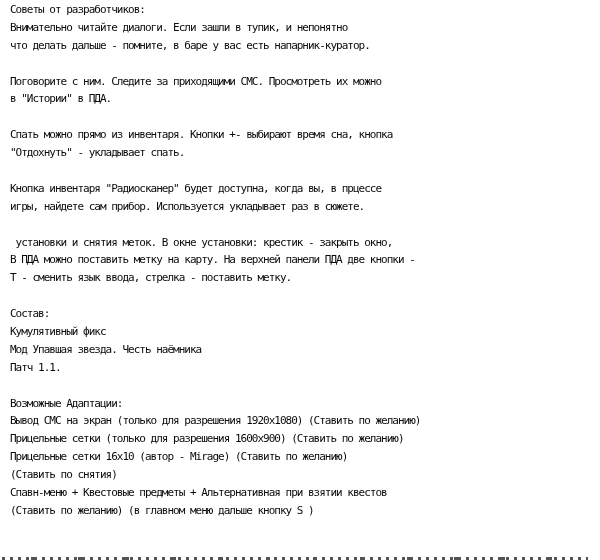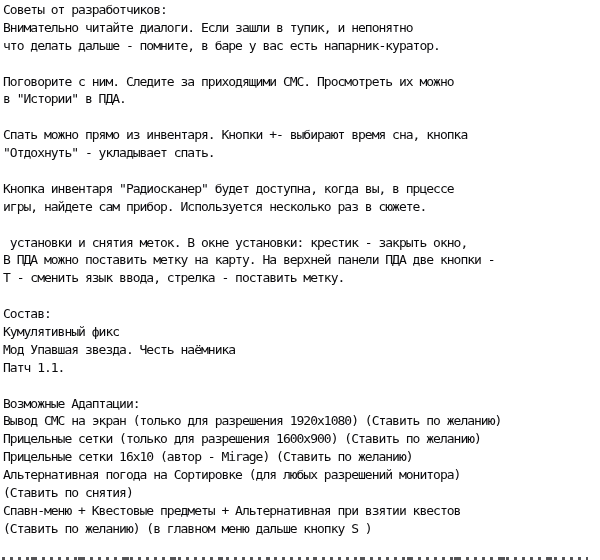--- a/index.html
+++ b/index.html
@@ -8,23 +8,23 @@
     background: #ffffff;
   }
   .page {
     position: relative;
     width: 600px;
     height: 560px;
     background: #ffffff;
     overflow: hidden;
   }
   .text-content {
-    padding: 1px 0 0 3px;
+    padding: 1px 0 0 10px;
     font-family: "DejaVu Sans Mono", "Liberation Mono", monospace;
-    font-size: 13px;
+    font-size: 11px;
     letter-spacing: -1px;
     color: #0a0a0c;
   }
   .line {
     height: 17.9px;
     line-height: 17.9px;
     white-space: pre;
     overflow: visible;
   }
   
@@ -49,34 +49,33 @@
       <div class="line">Внимательно читайте диалоги. Если зашли в тупик, и непонятно</div>
       <div class="line">что делать дальше - помните, в баре у вас есть напарник-куратор.</div>
       <div class="line"></div>
       <div class="line">Поговорите с ним. Следите за приходящими СМС. Просмотреть их можно</div>
       <div class="line">в "Истории" в ПДА.</div>
       <div class="line"></div>
       <div class="line">Спать можно прямо из инвентаря. Кнопки +- выбирают время сна, кнопка</div>
       <div class="line">"Отдохнуть" - укладывает спать.</div>
       <div class="line"></div>
       <div class="line">Кнопка инвентаря "Радиосканер" будет доступна, когда вы, в прцессе</div>
-      <div class="line">игры, найдете сам прибор. Используется несколько раз в сюжете.</div>
+      <div class="line">игры, найдете сам прибор. Используется укладывает раз в сюжете.</div>
       <div class="line"></div>
       <div class="line"> установки и снятия меток. В окне установки: крестик - закрыть окно,</div>
       <div class="line">В ПДА можно поставить метку на карту. На верхней панели ПДА две кнопки -</div>
       <div class="line">Т - сменить язык ввода, стрелка - поставить метку.</div>
       <div class="line"></div>
       <div class="line">Состав:</div>
       <div class="line">Кумулятивный фикс</div>
       <div class="line">Мод Упавшая звезда. Честь наёмника</div>
       <div class="line">Патч 1.1.</div>
       <div class="line"></div>
       <div class="line">Возможные Адаптации:</div>
       <div class="line">Вывод СМС на экран (только для разрешения 1920x1080) (Ставить по желанию)</div>
       <div class="line">Прицельные сетки (только для разрешения 1600x900) (Ставить по желанию)</div>
       <div class="line">Прицельные сетки 16x10 (автор - Mirage) (Ставить по желанию)</div>
-      <div class="line">Альтернативная погода на Сортировке (для любых разрешений монитора)</div>
       <div class="line">(Ставить по снятия)</div>
       <div class="line">Спавн-меню + Квестовые предметы + Альтернативная при взятии квестов</div>
       <div class="line">(Ставить по желанию) (в главном меню дальше кнопку S )</div>
     </div>
   <div class="clipped-strip"></div>
 </div>
 
 </body></html>

